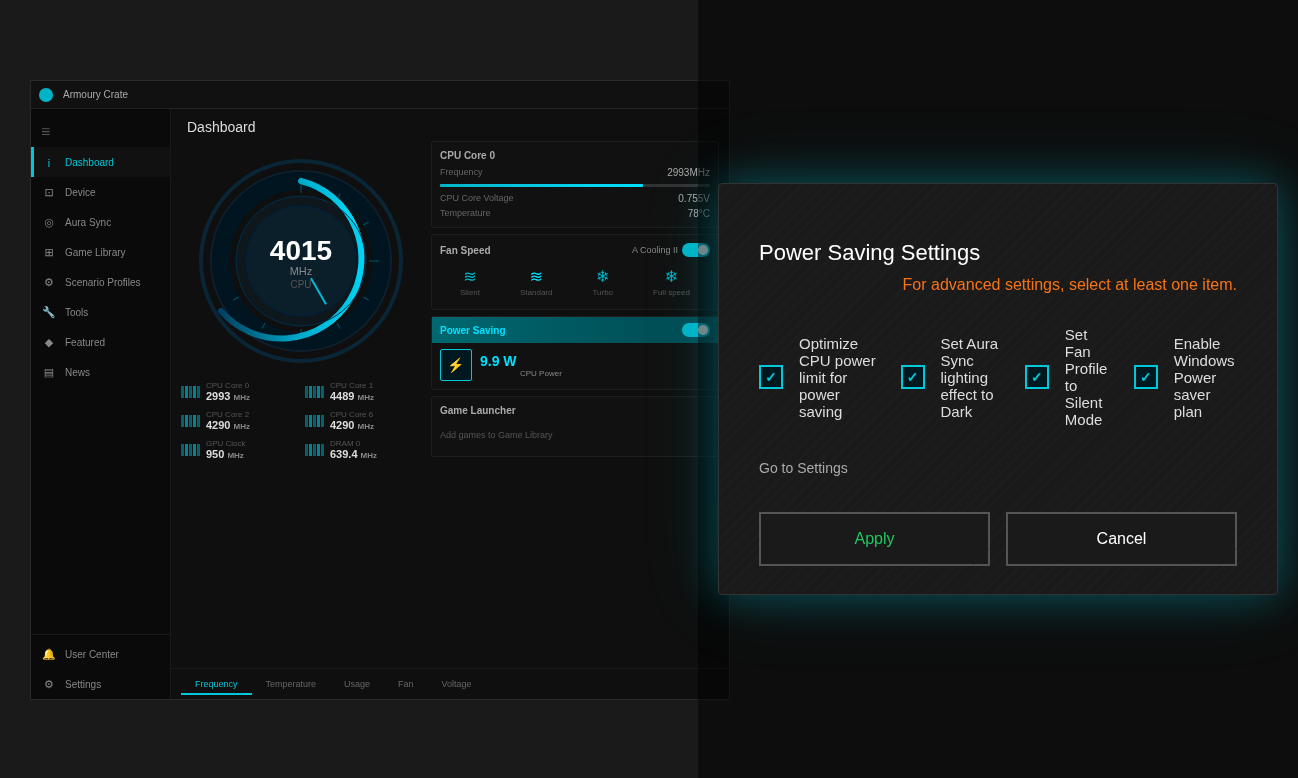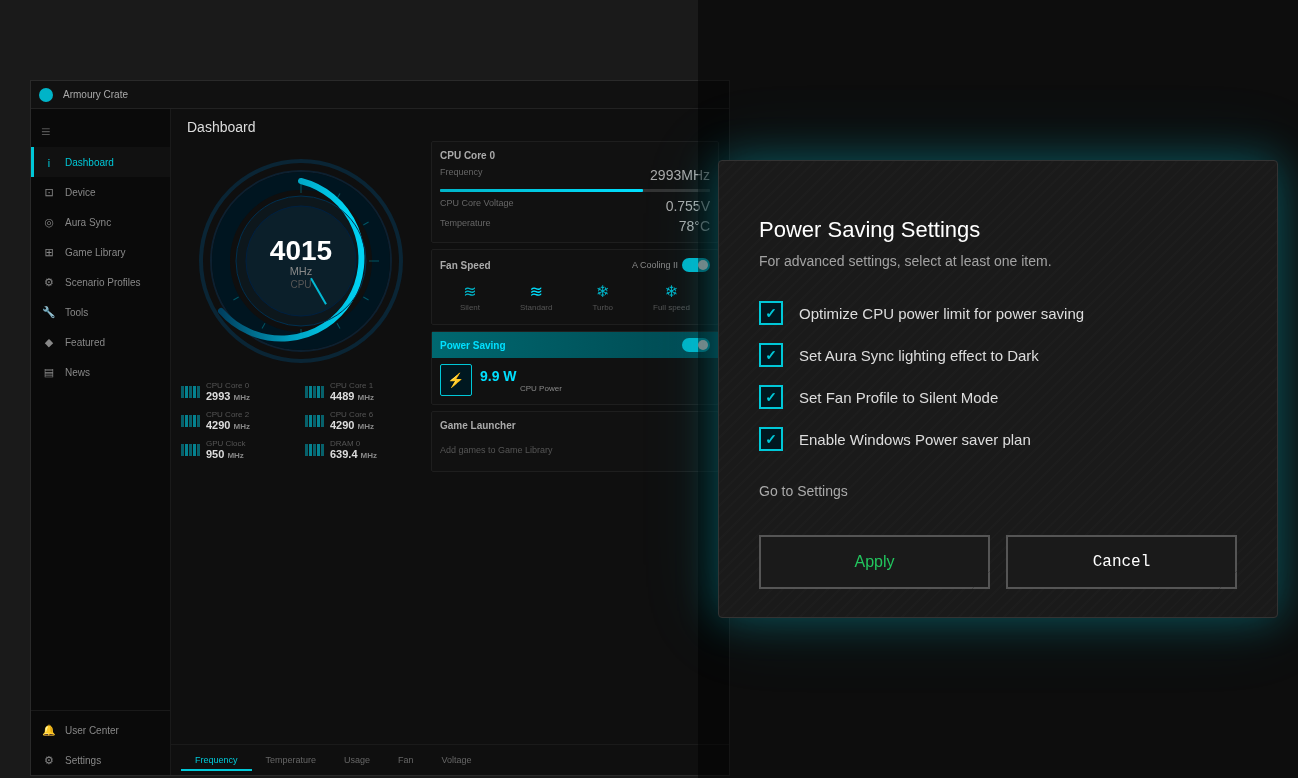--- a/index.html
+++ b/index.html
@@ -14,21 +14,21 @@
       justify-content: center;
       position: relative;
     }
 
     
     .armoury-window {
       position: absolute;
       left: 30px;
       top: 80px;
       width: 700px;
-      height: 696px;
+      height: 620px;
       background: #0d0d0d;
       border: 1px solid #2a2a2a;
       display: flex;
       flex-direction: column;
       overflow: hidden;
     }
 
     .title-bar {
       height: 28px;
       background: #111;
@@ -248,21 +248,21 @@
       position: absolute;
       right: 2px; top: 2px;
       width: 10px; height: 10px;
       background: #fff;
       border-radius: 50%;
     }
 
     .cpu-rows { display: flex; flex-direction: column; gap: 4px; }
     .cpu-row { display: flex; justify-content: space-between; }
     .cpu-row-label { color: #666; font-size: 9px; }
-    .cpu-row-value { color: #aaa; font-size: 14px; }
+    .cpu-row-value { color: #aaa; font-size: 10px; }
 
     .freq-bar {
       height: 3px;
       background: #333;
       border-radius: 1px;
       margin: 2px 0;
     }
     .freq-bar-fill {
       height: 100%;
       background: linear-gradient(90deg, #00b4c8, #00e0ff);
@@ -413,28 +413,28 @@
     }
 
     .dialog-title {
       color: #fff;
       font-size: 22px;
       font-weight: 500;
       margin-bottom: 10px;
     }
 
     .dialog-subtitle {
-      color: #a3a3a3;
-      font-size: 14px;
+      color: #f97316;
+      font-size: 16px;
       margin-bottom: 32px;
+      text-align: right;
     }
 
     .option-list {
       display: flex;
-      flex-direction: column;
       gap: 18px;
       margin-bottom: 24px;
     }
 
     .option-item {
       display: flex;
       align-items: center;
       gap: 16px;
     }
 
@@ -504,21 +504,21 @@
     .btn-cancel {
       flex: 1;
       padding: 16px;
       background: #1a1a1a;
       border: 2px solid #555;
       color: #fff;
       font-size: 16px;
       font-weight: 500;
       cursor: pointer;
       position: relative;
-      display: flex; align-items: center; justify-content: center; font-family: Liberation Mono, monospace;
+      display: flex; align-items: center; justify-content: center;
     }
 
     .btn-cancel::after {
       content: '';
       position: absolute;
       bottom: -2px; right: -2px;
       width: 16px; height: 16px;
       background: #1a1a1a;
       clip-path: polygon(100% 0, 100% 100%, 0 100%);
       border-right: 2px solid #555;

